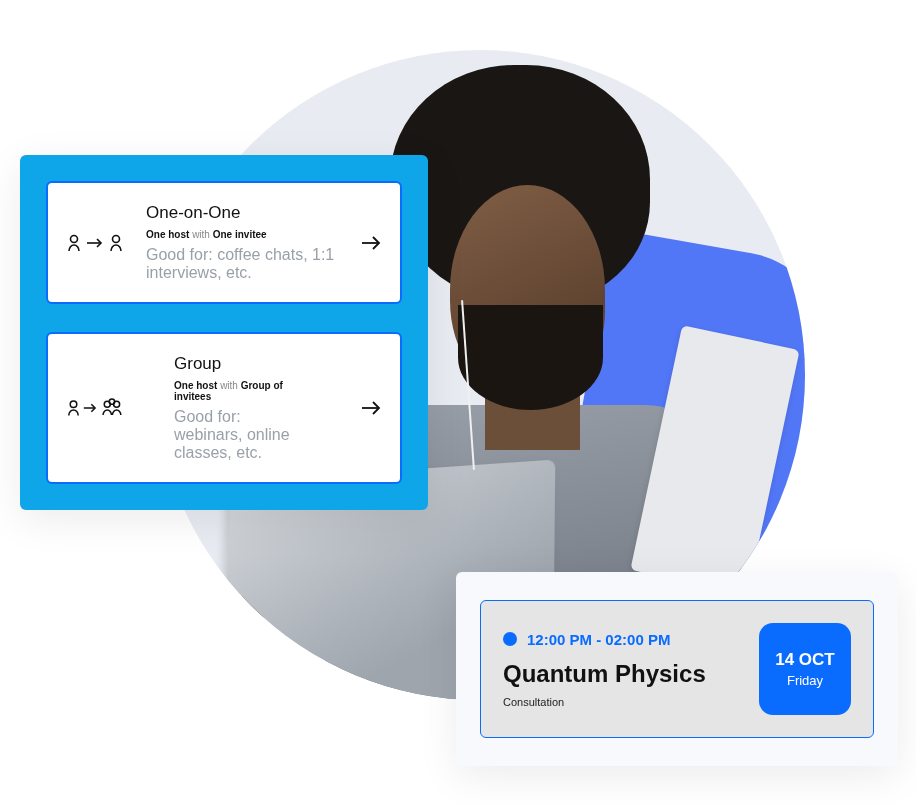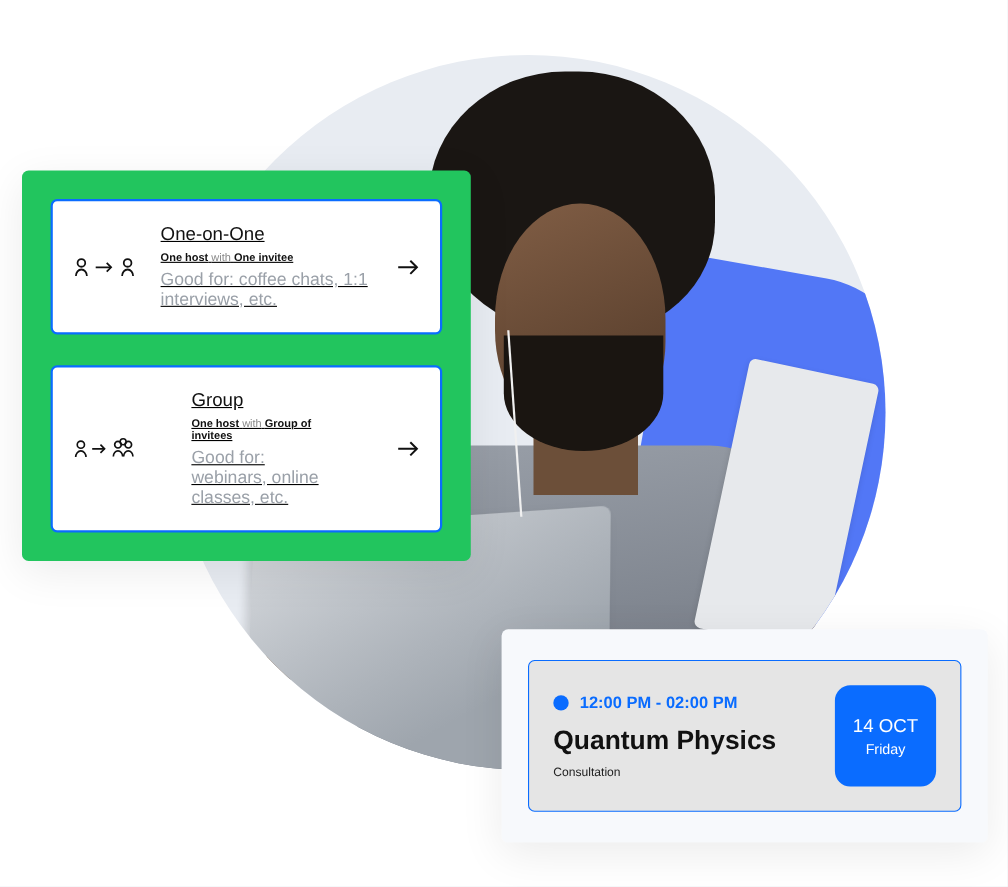--- a/index.html
+++ b/index.html
@@ -129,25 +129,24 @@
       height: 170px;
       background: #f0f0f0;
       transform: rotate(-4deg);
     }
 
     .types-panel {
       position: absolute;
       top: 155px;
       left: 20px;
       width: 408px;
-      background: #22c55e;
+      background: #0ea5e9;
       border-radius: 6px;
       padding: 26px;
       box-shadow: 0 10px 40px rgba(0,0,0,.08);
-      text-decoration: underline;
     }
     .type-card {
       border: 2px solid #0a6cff;
       border-radius: 6px;
       background: #fff;
       padding: 20px 18px;
       display: flex;
       align-items: center;
       gap: 20px;
       cursor: pointer;
@@ -238,21 +237,21 @@
       background: #0a6cff;
       color: #fff;
       display: flex;
       flex-direction: column;
       align-items: center;
       justify-content: center;
       flex-shrink: 0;
     }
     .date-top {
       font-size: 17px;
-      font-weight: 400;
+      font-weight: 700;
       text-align: center;
     }
     .date-bottom {
       font-size: 13px;
       font-weight: 400;
       margin-top: 3px;
     }
 
     svg { display: block; }
   </style>

